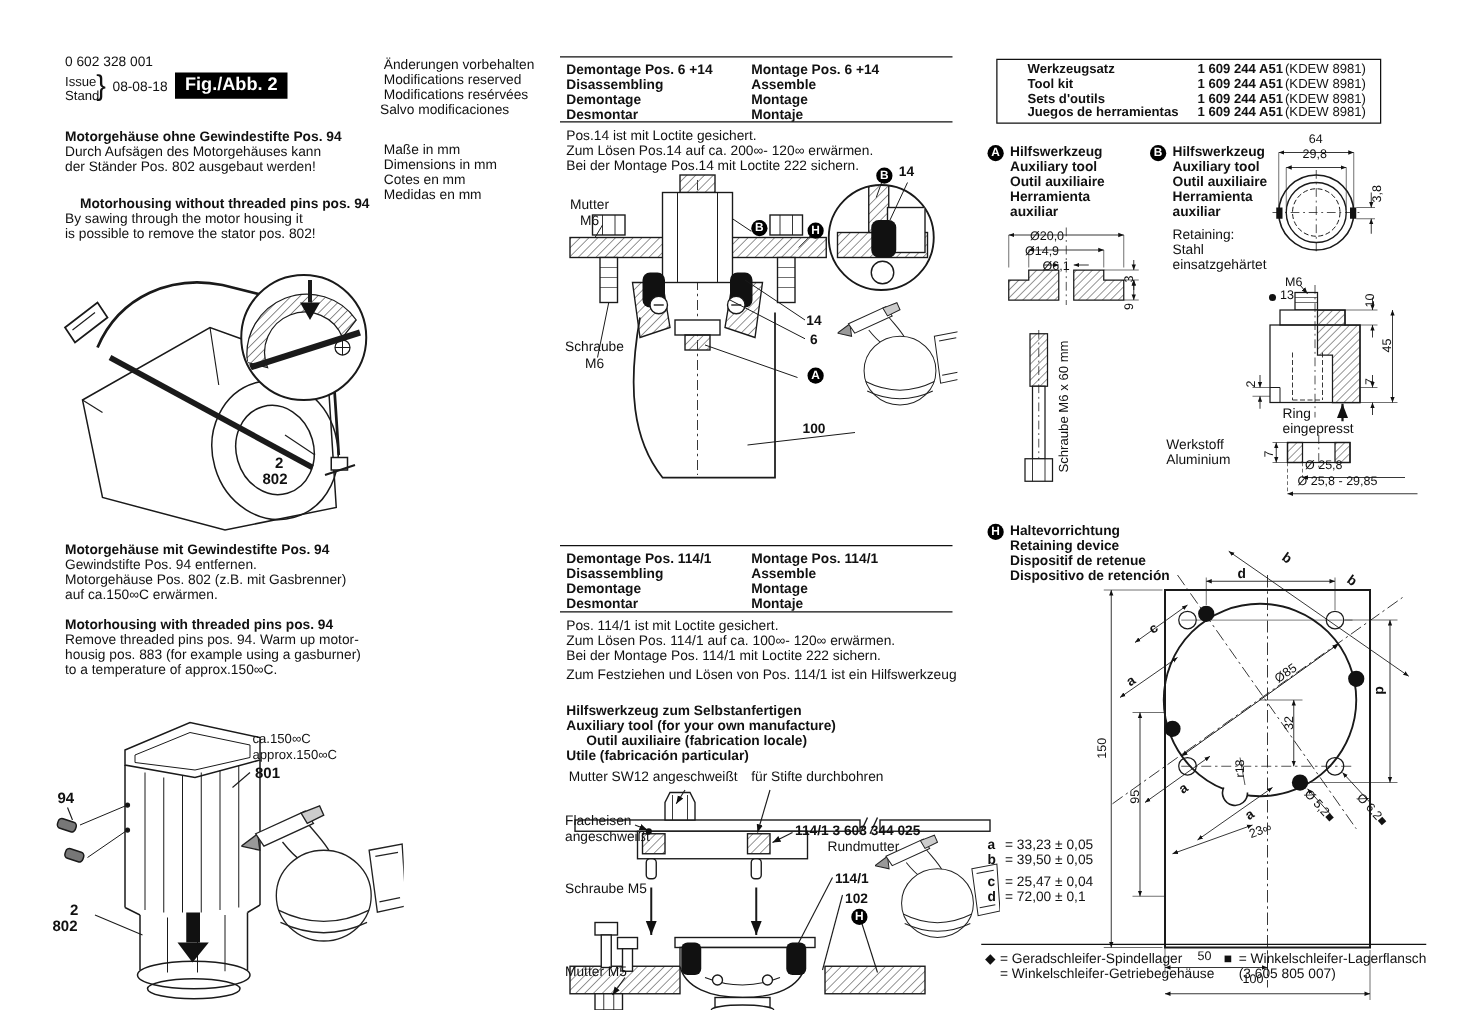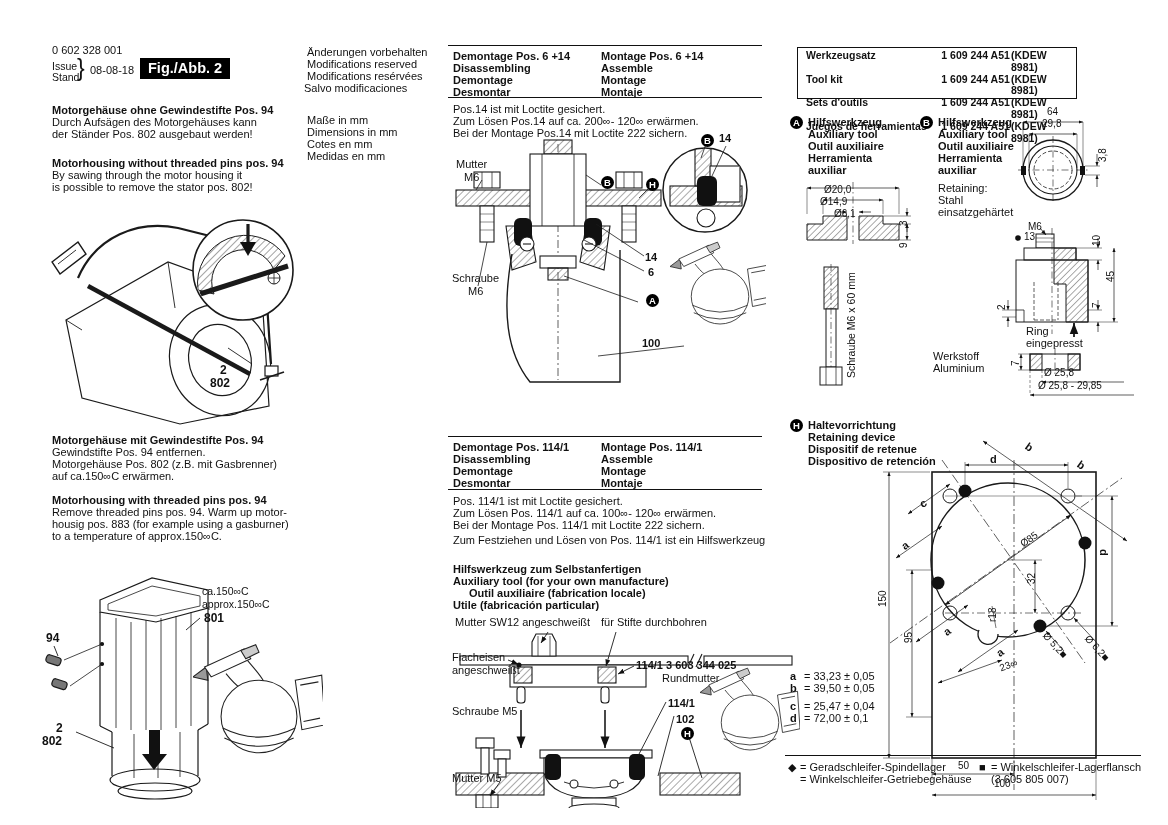--- a/index.html
+++ b/index.html
@@ -16,43 +16,43 @@
   .badge{position:absolute;width:13px;height:13px;border-radius:50%;background:#000;color:#fff;
          font-size:9.5px;font-weight:bold;display:flex;align-items:center;justify-content:center;line-height:13px;}
   .r90{transform:rotate(-90deg);transform-origin:left top;}
   .rp90{transform:rotate(90deg);transform-origin:left top;}
   .r35{transform:rotate(35deg);transform-origin:left top;}
   .rn35{transform:rotate(-35deg);transform-origin:left top;}
   .rn20{transform:rotate(-20deg);transform-origin:left top;}
   .r48{transform:rotate(48deg);transform-origin:left top;}
   .brace{position:absolute;font-size:23px;font-weight:200;line-height:23px;}
   svg{position:absolute;}
-  .ktable{position:absolute;left:797px;top:47px;width:280px;height:52px;border:1.6px solid #111;
-          box-sizing:border-box;padding:2px 0 0 8px;}
+  .ktable{position:absolute;left:797px;top:47px;width:308px;height:52px;border:1.6px solid #111;
+          box-sizing:border-box;padding:2px 0 0 24px;}
   .krow{display:flex;font-size:10.5px;line-height:11.8px;}
   .kname{width:136px;font-weight:bold;}
   .knum{width:70px;font-weight:bold;}
-  .kk{font-weight:bold;}
+  .kk{font-weight:normal;}
 </style>
 </head>
 <body>
 
 <div id="page">
 
   <span class="t" style="left:52px;top:44px">0 602 328 001</span>
   <span class="t sm" style="left:52px;top:60px">Issue</span>
   <span class="t sm" style="left:52px;top:71px">Stand</span>
   <span class="brace" style="left:77px;top:57px">}</span>
   <span class="t" style="left:90px;top:64px">08-08-18</span>
   <div class="figbox" style="left:140px;top:58px">Fig./Abb. 2</div>
 
   <span class="t b" style="left:52px;top:104px">Motorgehäuse ohne Gewindestifte Pos. 94</span>
   <span class="t" style="left:52px;top:116px">Durch Aufsägen des Motorgehäuses kann</span>
   <span class="t" style="left:52px;top:128px">der Ständer Pos. 802 ausgebaut werden!</span>
-  <span class="t b" style="left:52px;top:157px">Motorhousing without threaded pins pos. 94</span>
+  <span class="t b" style="left:64px;top:157px">Motorhousing without threaded pins pos. 94</span>
   <span class="t" style="left:52px;top:169px">By sawing through the motor housing it</span>
   <span class="t" style="left:52px;top:181px">is possible to remove the stator pos. 802!</span>
 
   <svg style="left:38px;top:198px" width="262" height="228" viewBox="0 0 262 228">
     <defs>
       <pattern id="f1h" patternUnits="userSpaceOnUse" width="5" height="5" patternTransform="rotate(45)">
         <line x1="0" y1="0" x2="0" y2="5" stroke="#555" stroke-width="1.1"></line>
       </pattern>
       <clipPath id="c1c">
           <circle cx="205" cy="72" r="49"></circle>

